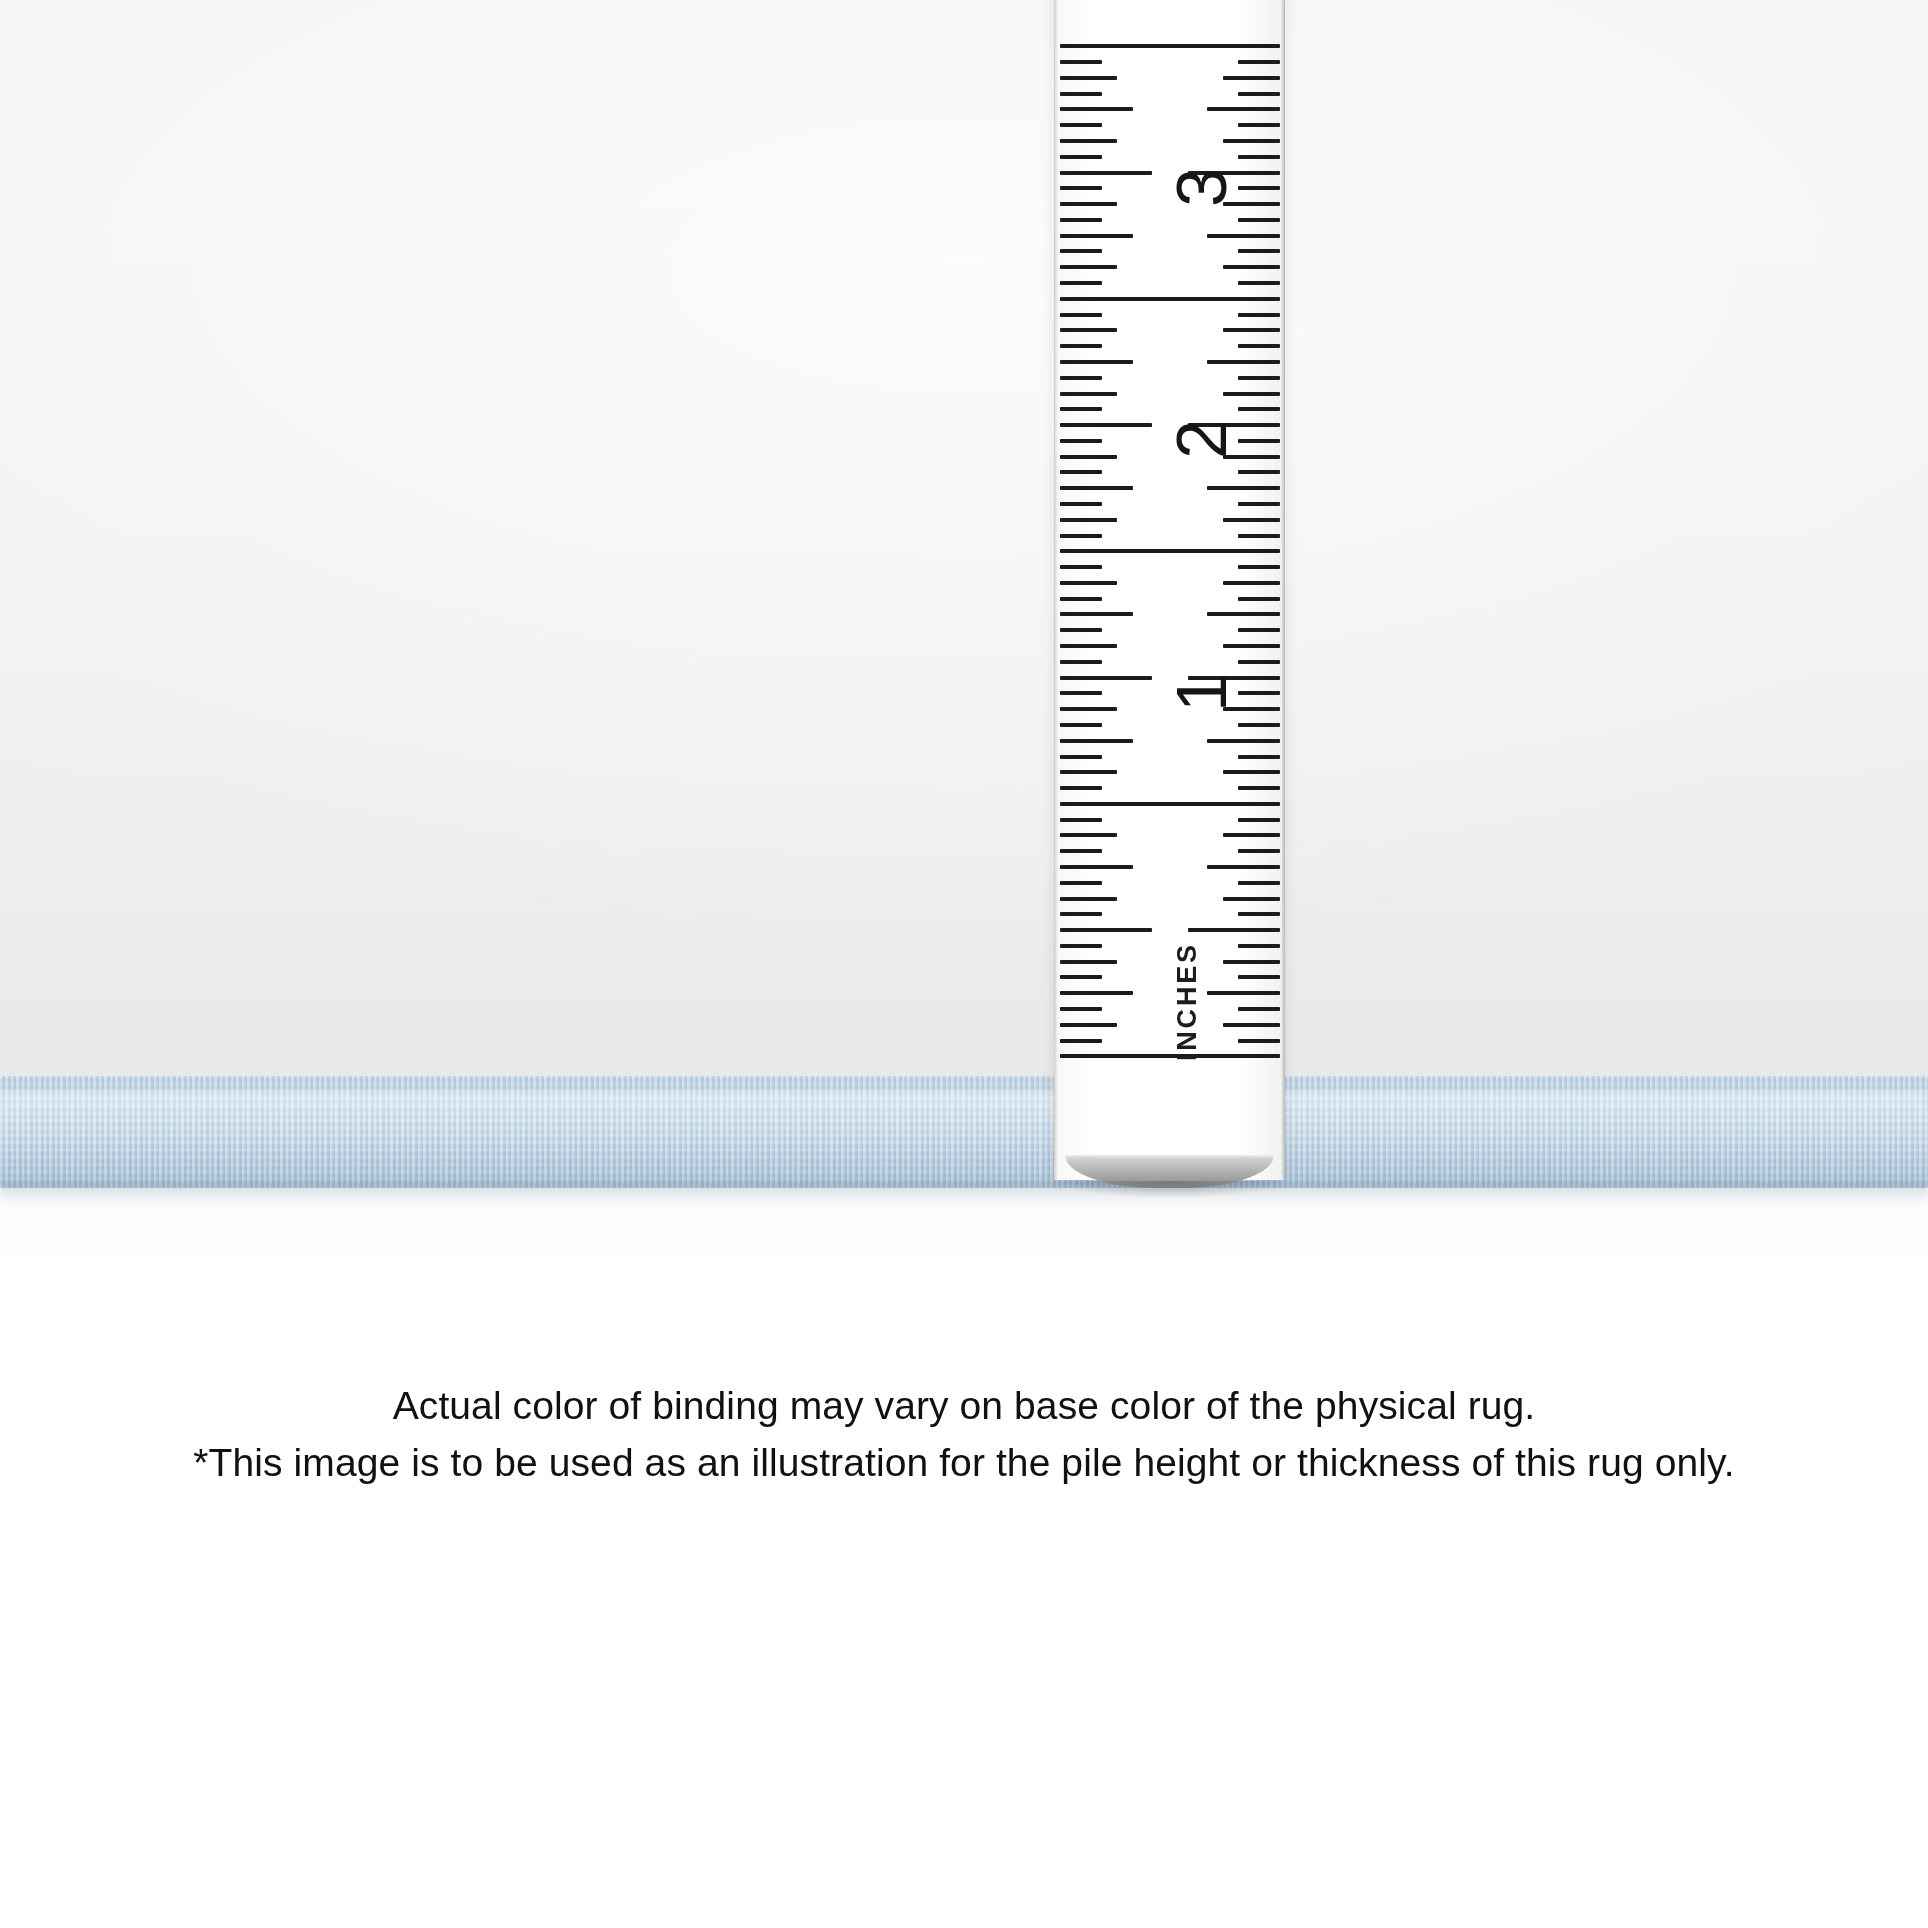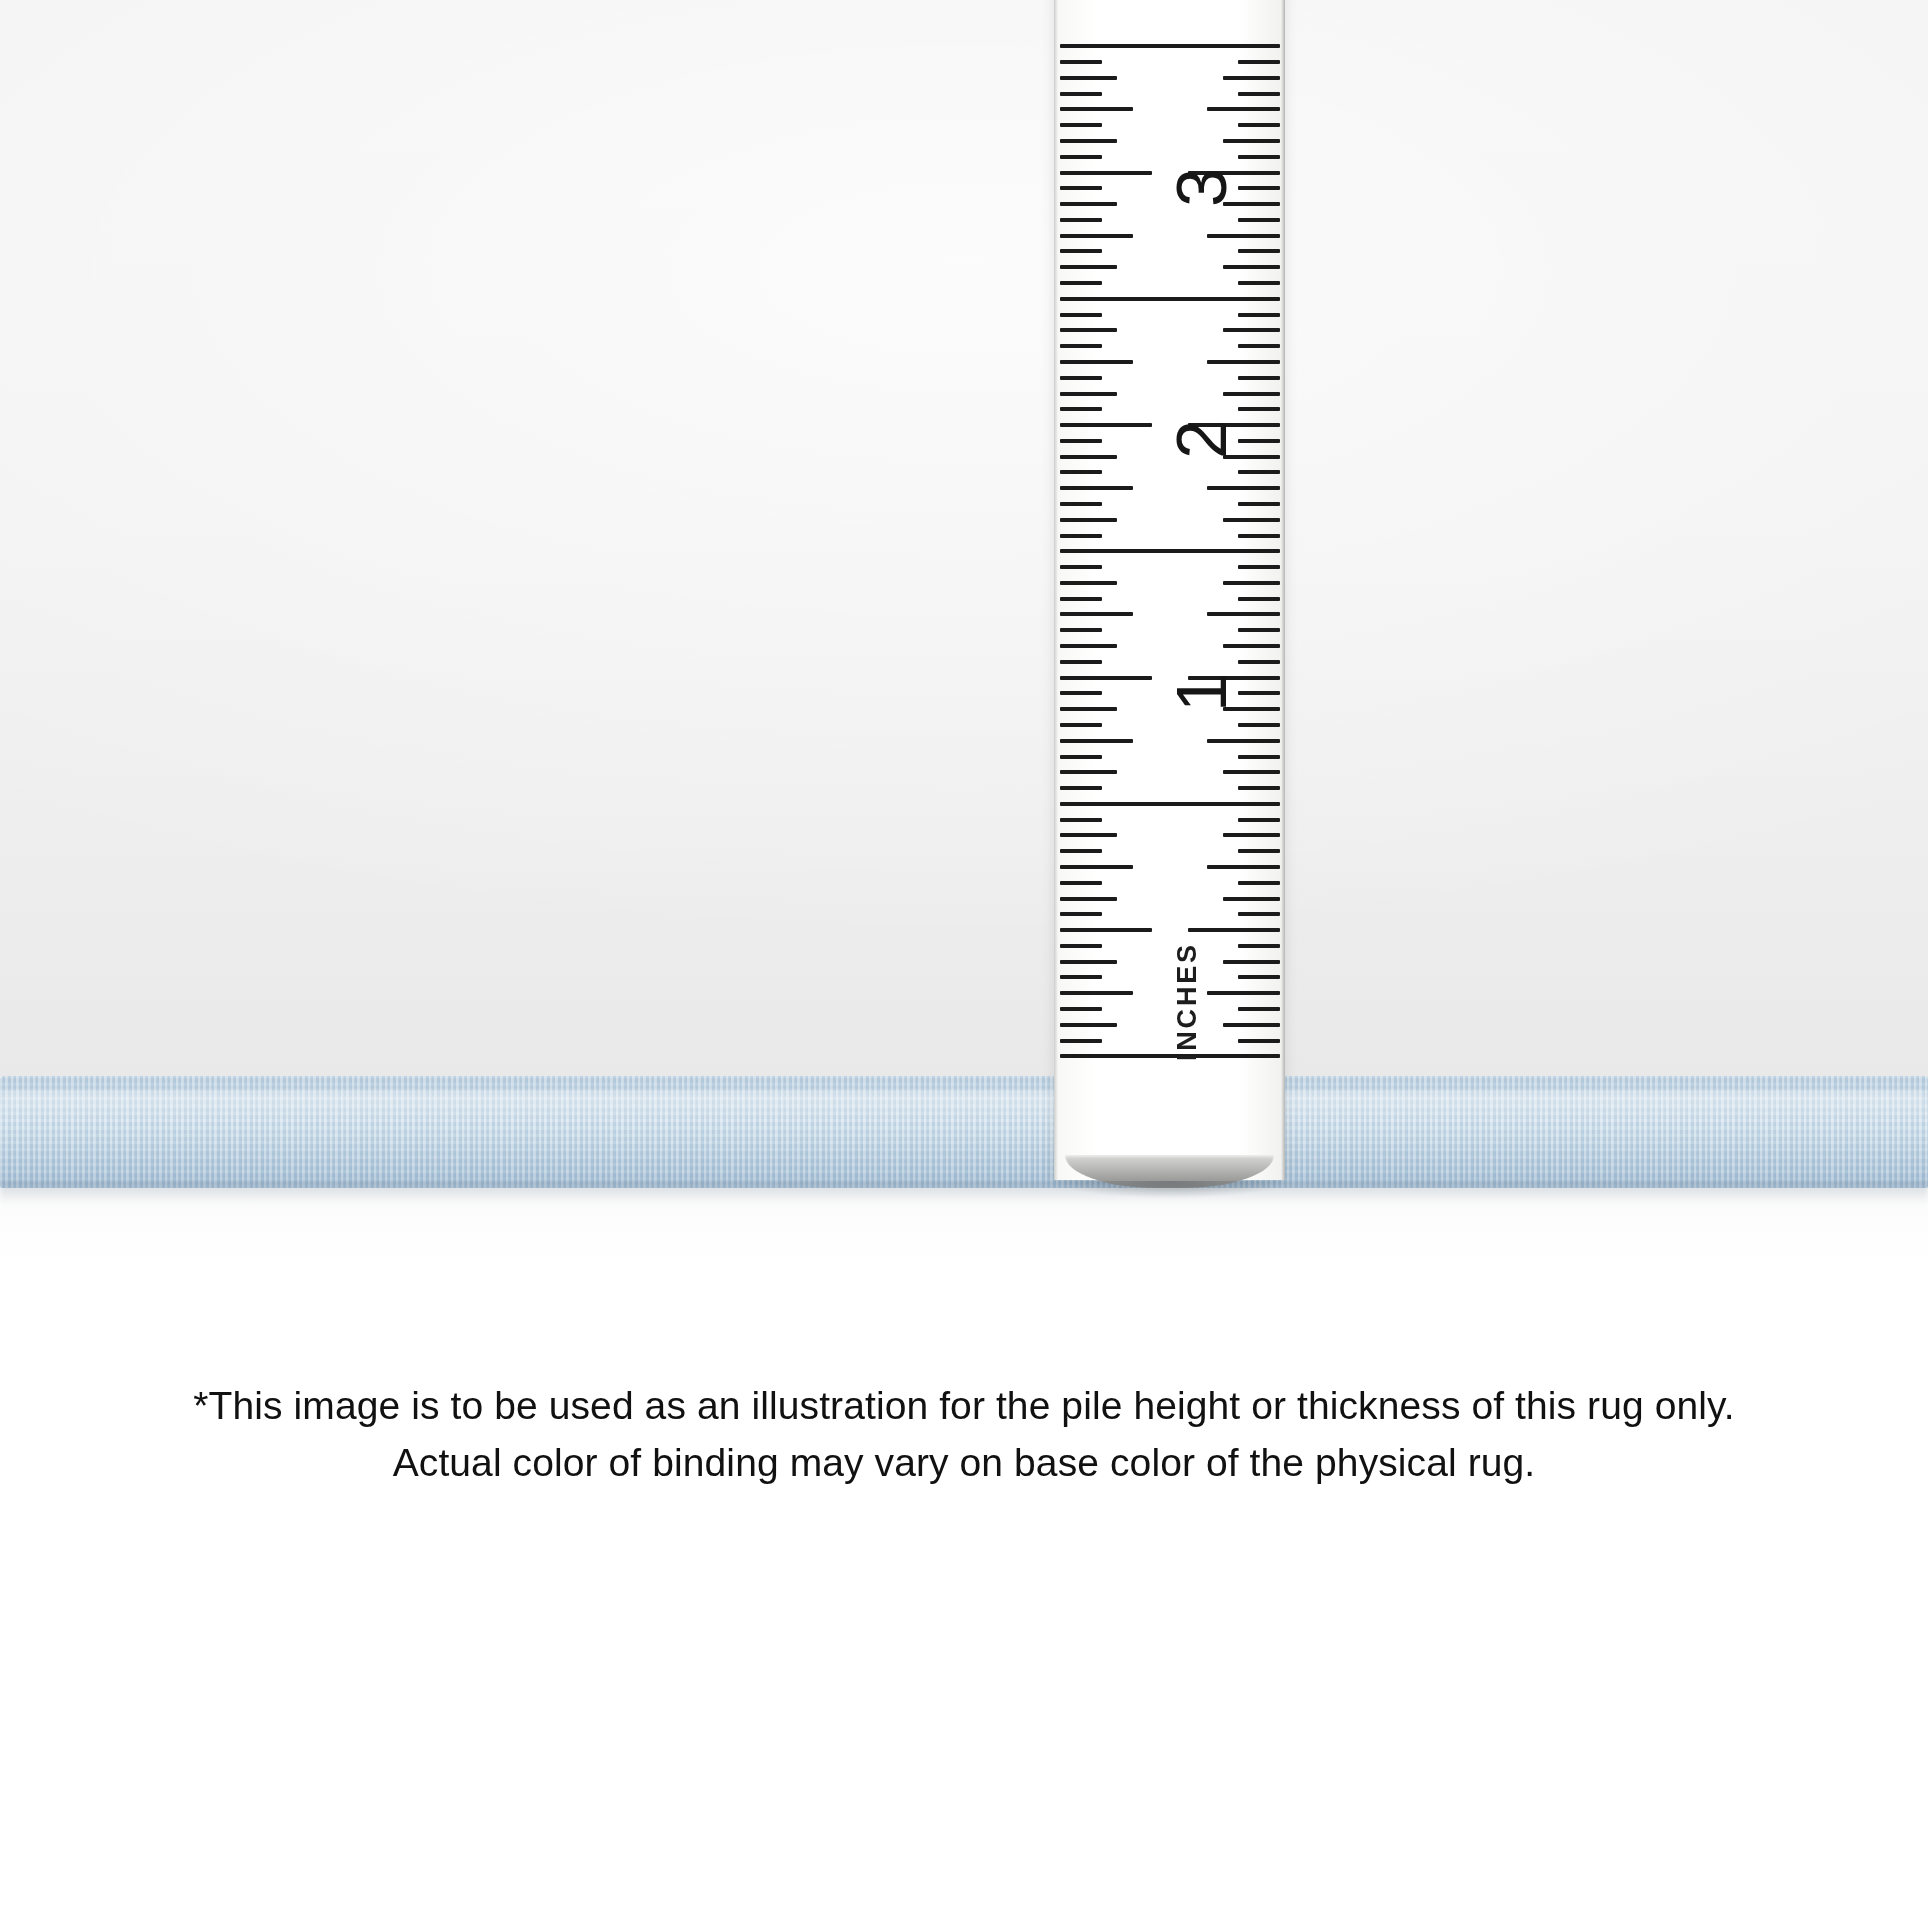--- a/index.html
+++ b/index.html
@@ -385,18 +385,18 @@
 
       <div class="ruler-inches-label">INCHES</div>
     </div>
 
     <div class="ruler-tip"></div>
     <div class="ruler-tip-shadow"></div>
 
   </div>
 
   <div class="caption">
+    <span class="caption-line">Actual color of binding may vary on base color of the physical rug.</span>
     <span class="caption-line">*This image is to be used as an illustration for the pile height or thickness of this rug only.</span>
-    <span class="caption-line">Actual color of binding may vary on base color of the physical rug.</span>
   </div>
 
 </div>
 
 
 </body></html>

